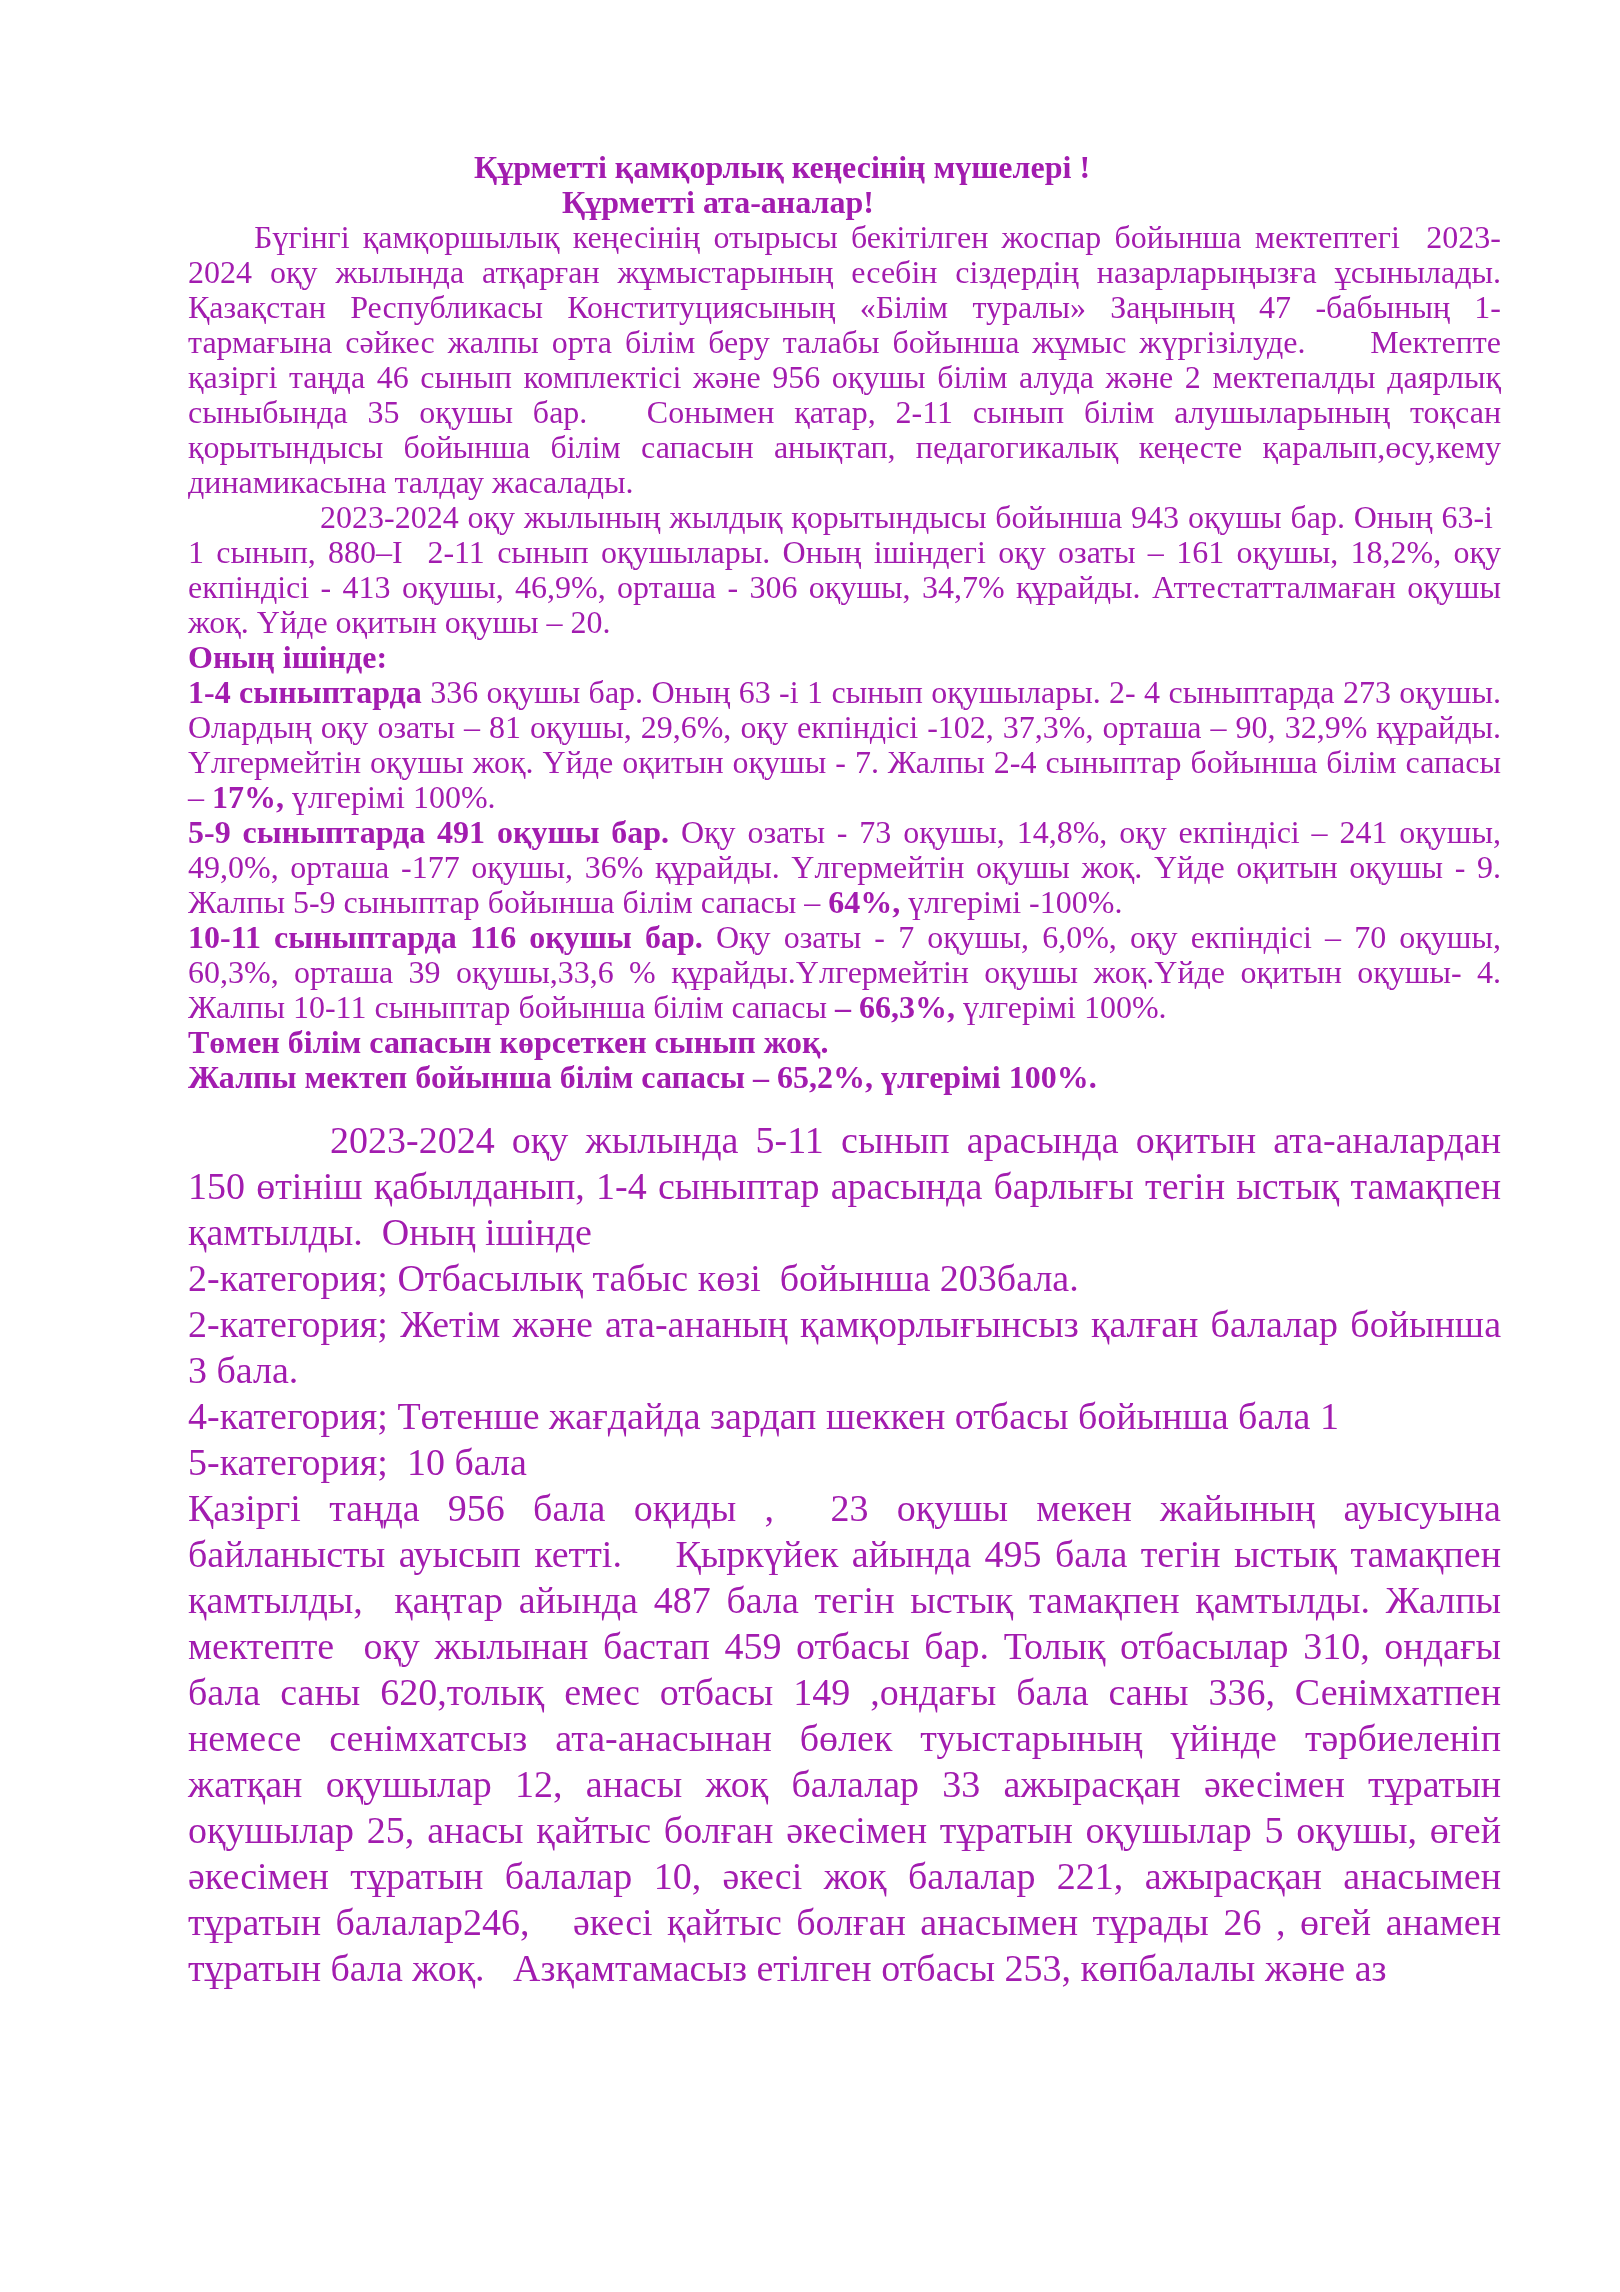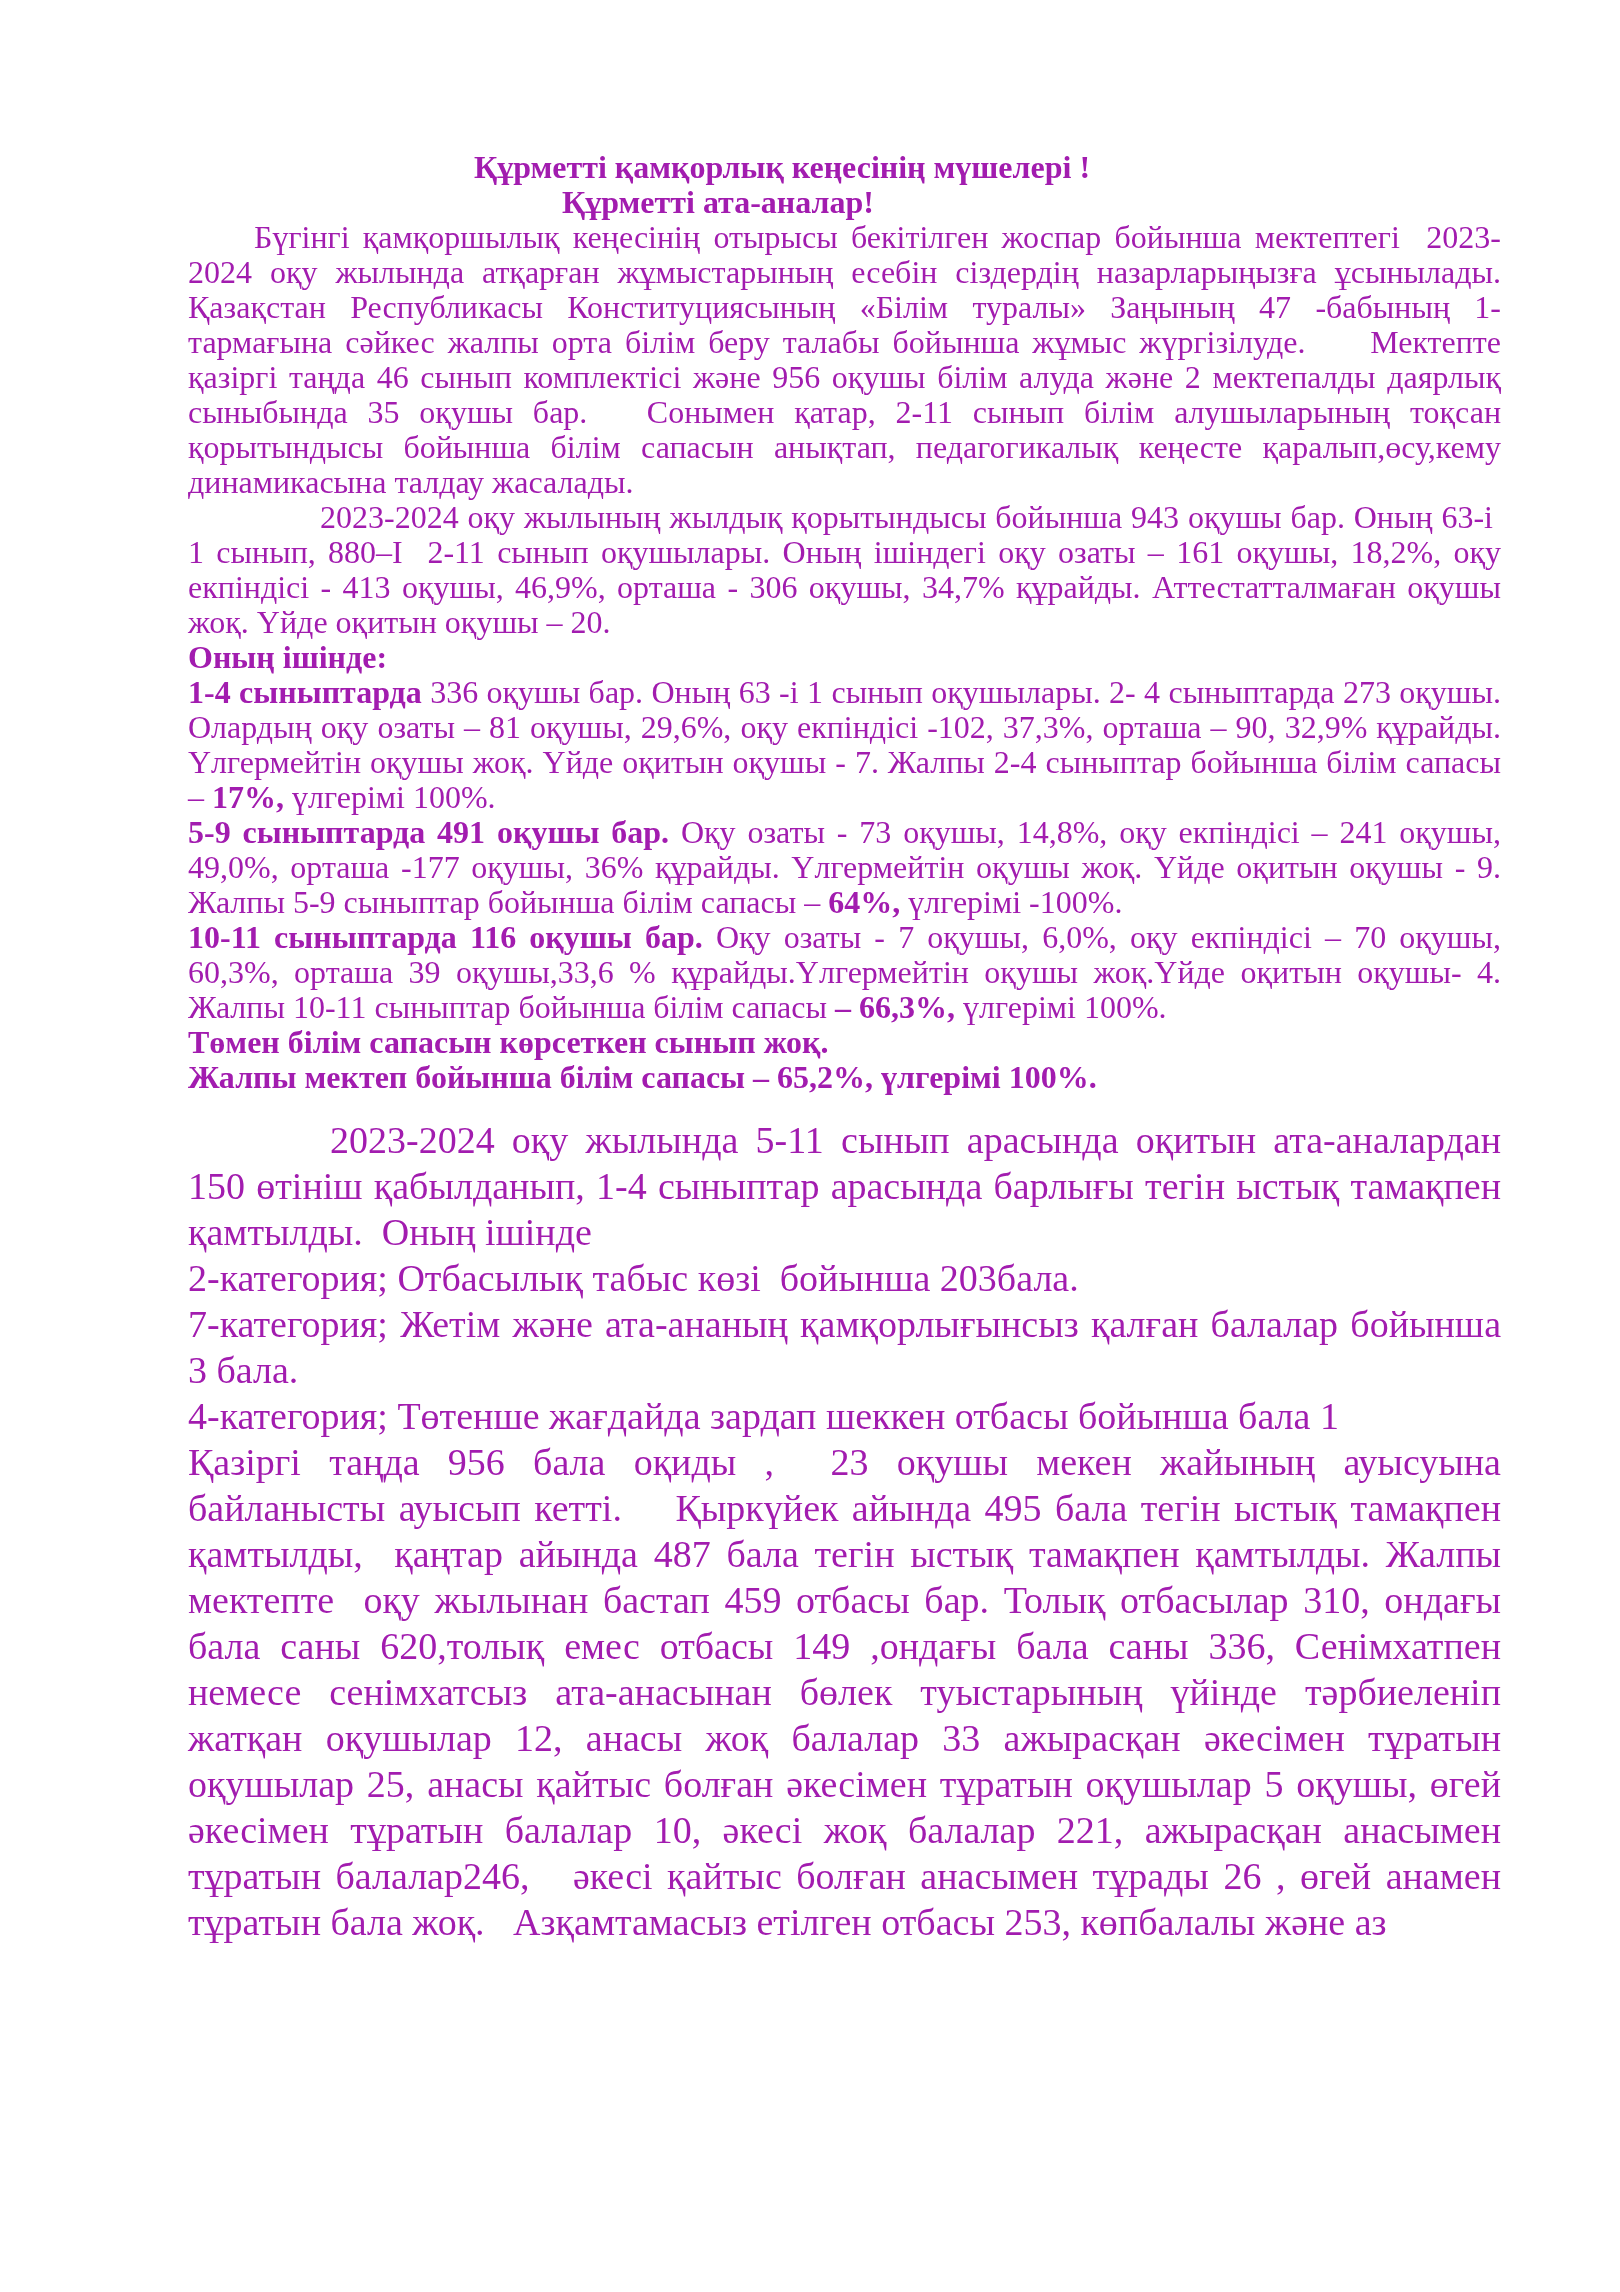--- a/index.html
+++ b/index.html
@@ -48,21 +48,22 @@
 
   <p class="t small bold">Төмен білім сапасын көрсеткен сынып жоқ.</p>
 
   <p class="t small bold">Жалпы мектеп бойынша білім сапасы – 65,2%, үлгерімі 100%.</p>
 
   <p class="t big just indent-meals">2023-2024 оқу жылында 5-11 сынып арасында оқитын ата-аналардан 150 өтініш қабылданып, 1-4 сыныптар арасында барлығы тегін ыстық тамақпен қамтылды.&nbsp; Оның ішінде</p>
 
 
   <p class="t big">2-категория; Отбасылық табыс көзі&nbsp; бойынша 203бала.</p>
 
-  <p class="t big just">7-категория; Жетім және ата-ананың қамқорлығынсыз қалған балалар бойынша 3 бала.</p>
+  <p class="t big just">2-категория; Жетім және ата-ананың қамқорлығынсыз қалған балалар бойынша 3 бала.</p>
 
   <p class="t big">4-категория; Төтенше жағдайда зардап шеккен отбасы бойынша бала 1</p>
 
+  <p class="t big">5-категория;&nbsp; 10 бала</p>
 
   <p class="t big just">Қазіргі таңда 956 бала оқиды ,&nbsp; 23 оқушы мекен жайының ауысуына байланысты ауысып кетті.&nbsp;&nbsp;&nbsp; Қыркүйек айында 495 бала тегін ыстық тамақпен қамтылды,&nbsp; қаңтар айында 487 бала тегін ыстық тамақпен қамтылды. Жалпы мектепте&nbsp; оқу жылынан бастап 459 отбасы бар. Толық отбасылар 310, ондағы бала саны 620,толық емес отбасы 149 ,ондағы бала саны 336, Сенімхатпен немесе сенімхатсыз ата-анасынан бөлек туыстарының үйінде тәрбиеленіп жатқан оқушылар 12, анасы жоқ балалар 33 ажырасқан әкесімен тұратын оқушылар 25, анасы қайтыс болған әкесімен тұратын оқушылар 5 оқушы, өгей әкесімен тұратын балалар 10, әкесі жоқ балалар 221, ажырасқан анасымен тұратын балалар246,&nbsp;&nbsp; әкесі қайтыс болған анасымен тұрады 26 , өгей анамен тұратын бала жоқ.&nbsp;&nbsp; Азқамтамасыз етілген отбасы 253, көпбалалы және аз</p>
 
 </div>
 
 
 </body></html>

